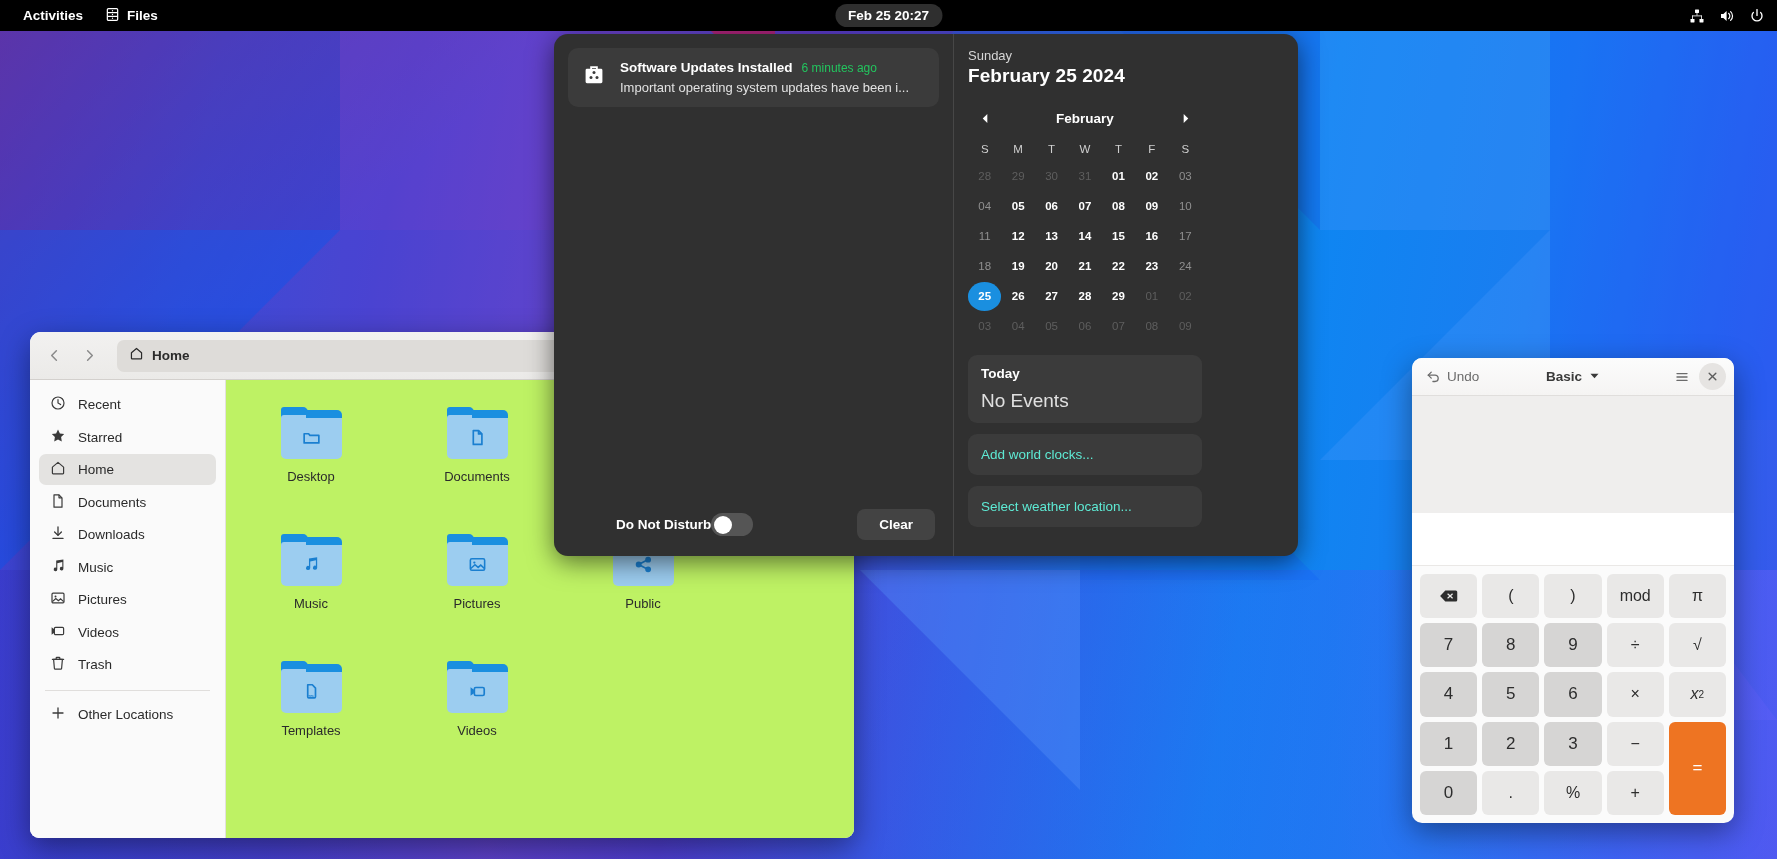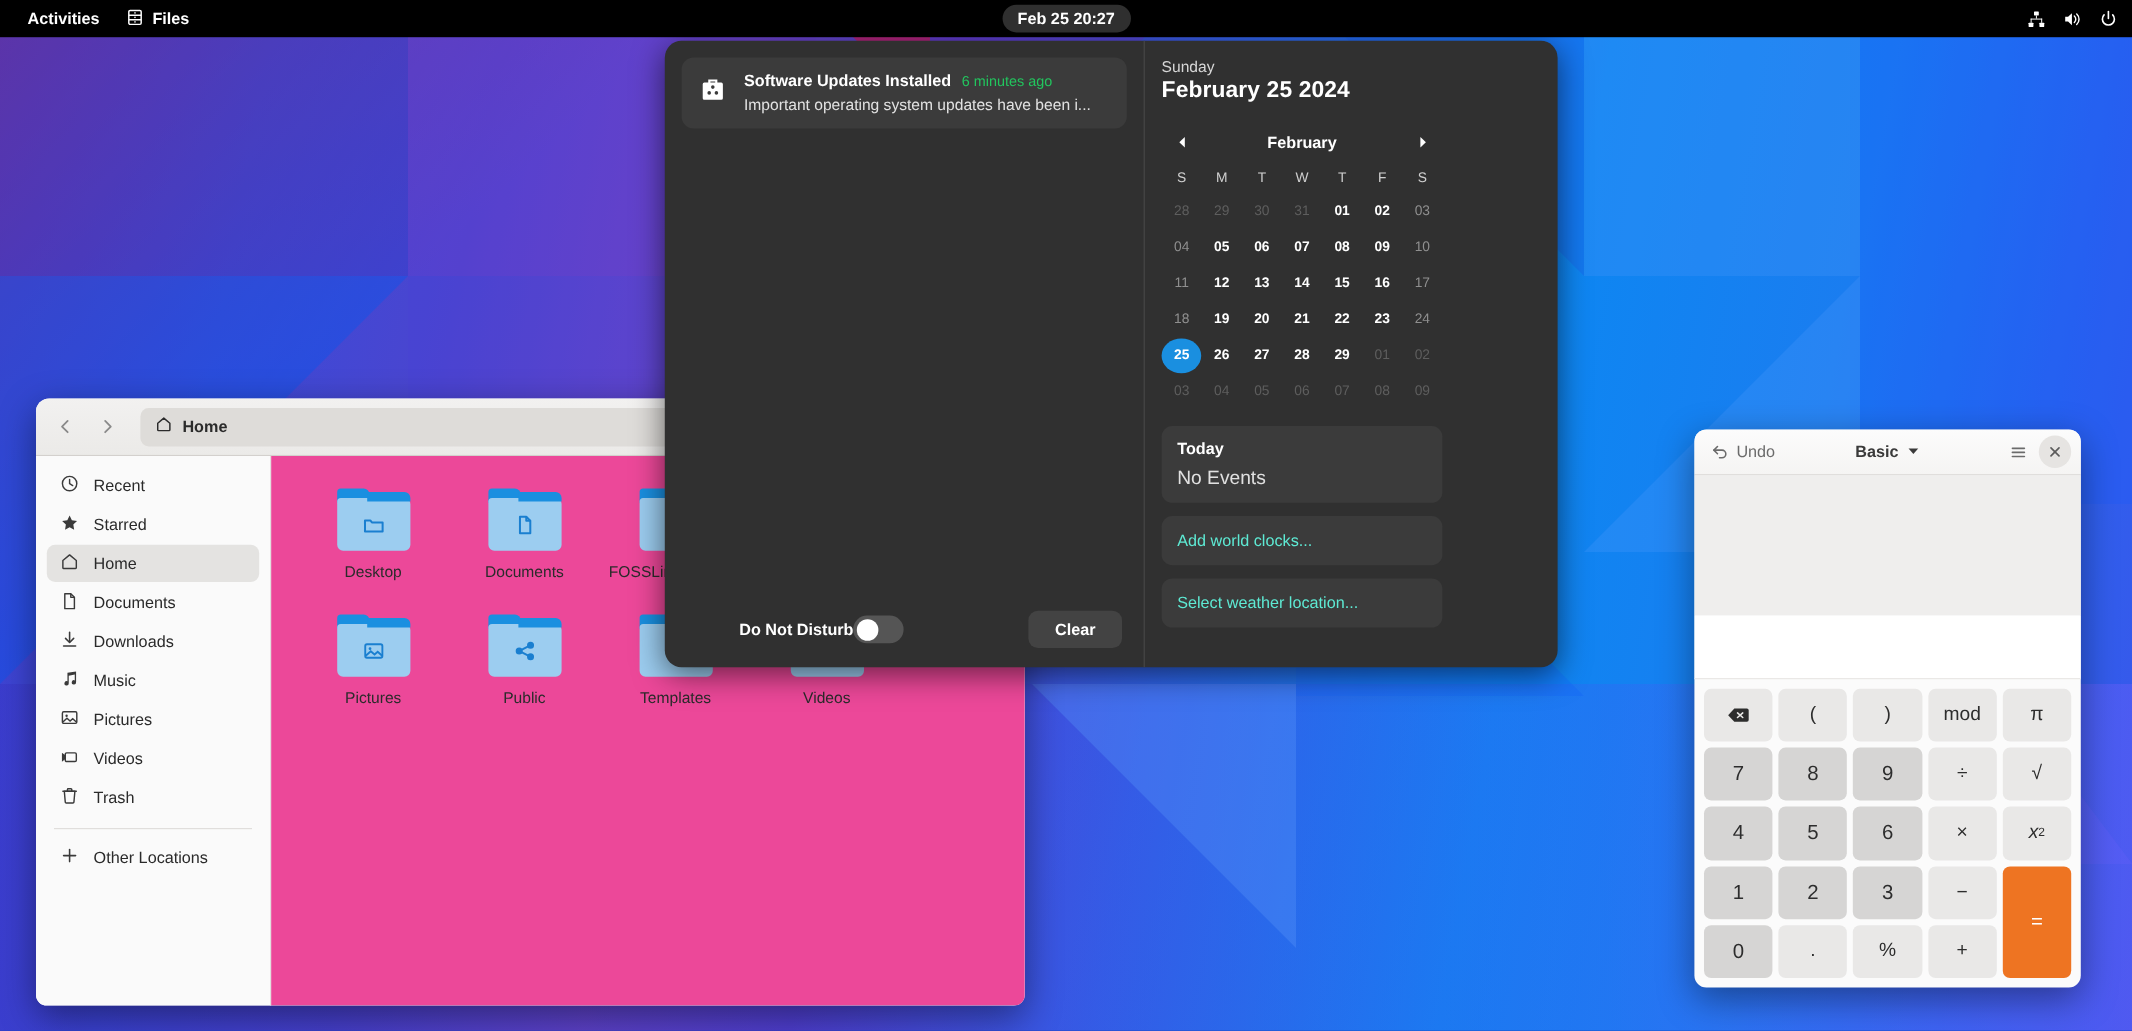--- a/index.html
+++ b/index.html
@@ -123,21 +123,21 @@
     color:#ffffff;
   }
   .cal-cell.dim{ color:#8f8f8f; font-weight:normal; }
   .cal-cell.other{ color:#5e5e5e; font-weight:normal; }
   .cal-cell.today{ background:#1a8fe0; color:#fff; }
   .cal-card{
     background:#3b3b3b; border-radius:9px;
     padding:11px 13px; margin-top:14px; cursor:pointer;
   }
   .cal-card-title{ font-size:13.5px; font-weight:bold; }
-  .cal-card-sub{ font-size:16px; color:#e0e0e0; margin-top:9px; }
+  .cal-card-sub{ font-size:19px; color:#e0e0e0; margin-top:9px; }
   .cal-placeholder{
     background:#3b3b3b; border-radius:9px;
     padding:13px 13px; margin-top:11px;
     font-size:13.5px; color:#5eead4; cursor:pointer;
   }
 
   
   #files-win{
     position:absolute; left:30px; top:332px; width:824px; height:506px;
     background:#fff; border-radius:11px 11px 9px 9px;
@@ -173,26 +173,27 @@
   .side-item{
     display:flex; align-items:center; gap:12px;
     height:31px; padding:0 11px; border-radius:7px;
     font-size:13.5px; color:#2a2a2a; cursor:pointer;
     margin-bottom:1.5px;
   }
   .side-item.active{ background:#e4e3e1; }
   .side-item svg{ flex:0 0 auto; }
   .side-sep{ height:1px; background:#e0dedc; margin:8px 6px; }
   #files-main{
-    flex:1; background:#ec4899; padding:22px 0 0 22px;
+    flex:1; background:#bef264; padding:22px 0 0 22px;
     display:grid;
     grid-template-columns:repeat(auto-fill, 126px);
     align-content:start;
     row-gap:18px;
     overflow:hidden;
+    gap:40px;
   }
   .file-item{
     width:126px; display:flex; flex-direction:column; align-items:center;
     cursor:pointer; padding:5px 2px; border-radius:8px;
   }
   .folder{
     width:61px; height:52px; position:relative;
   }
   .folder .tab{
     position:absolute; left:0; top:0; width:27px; height:12px;

